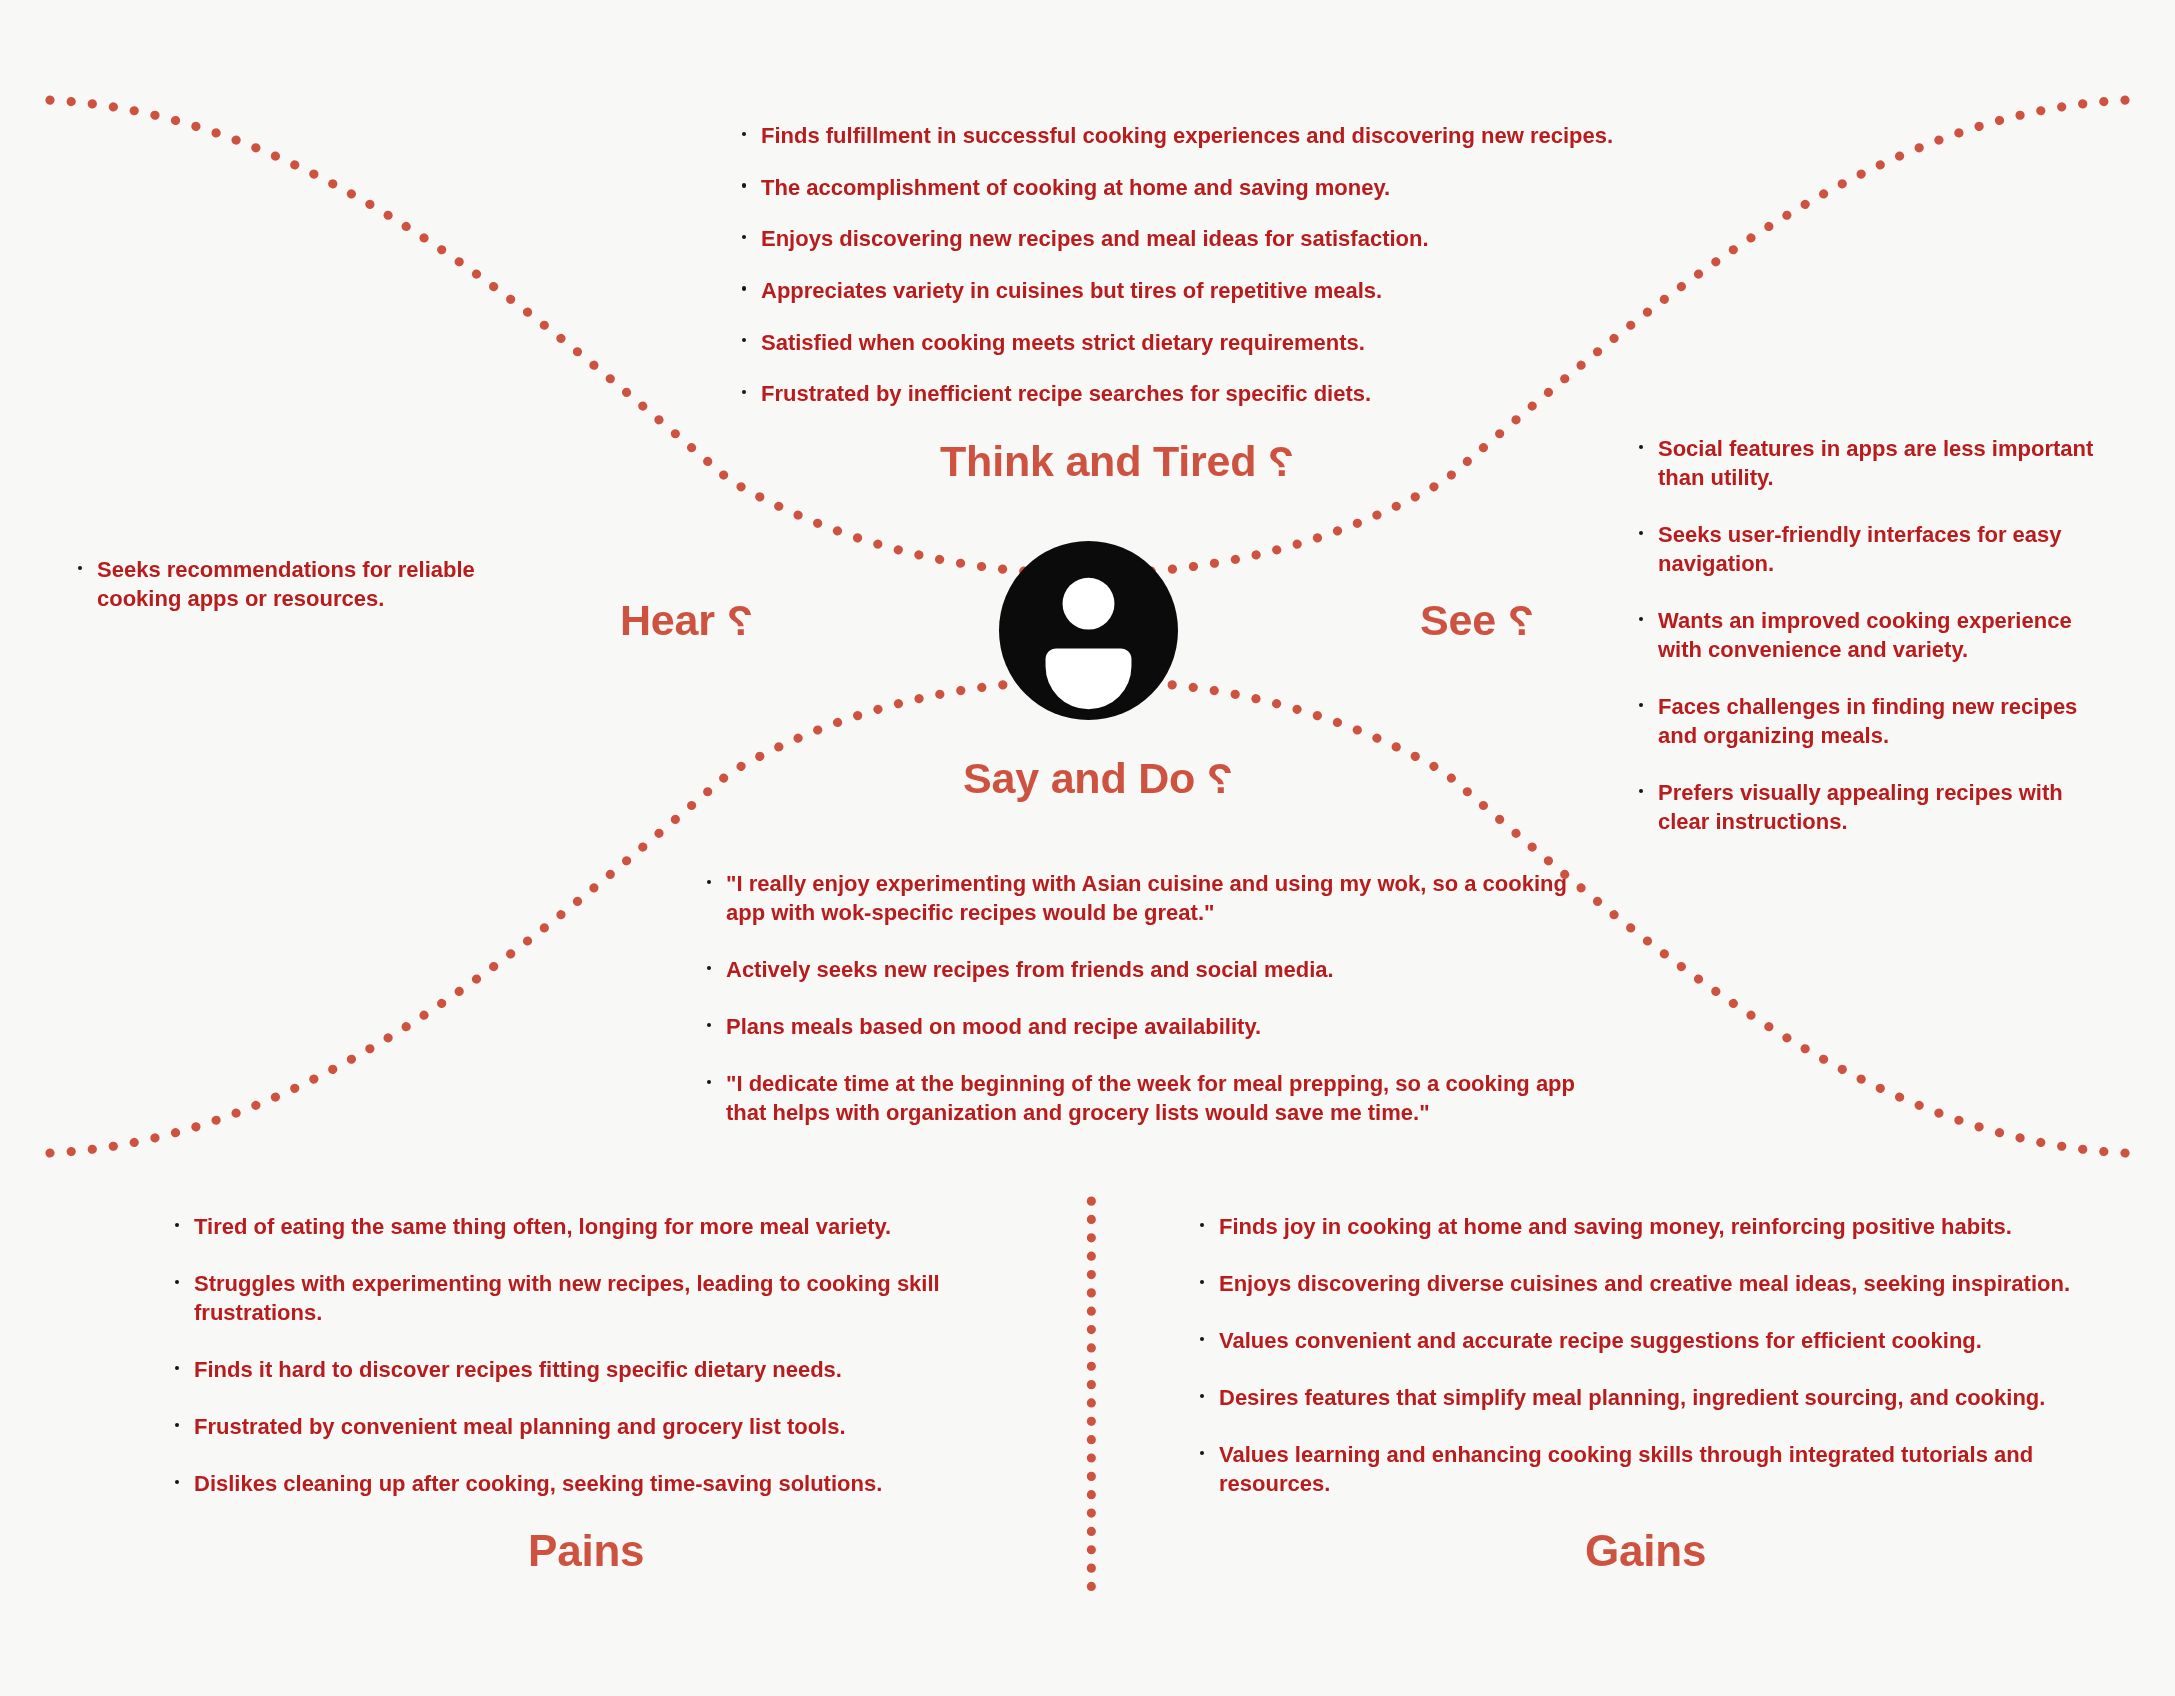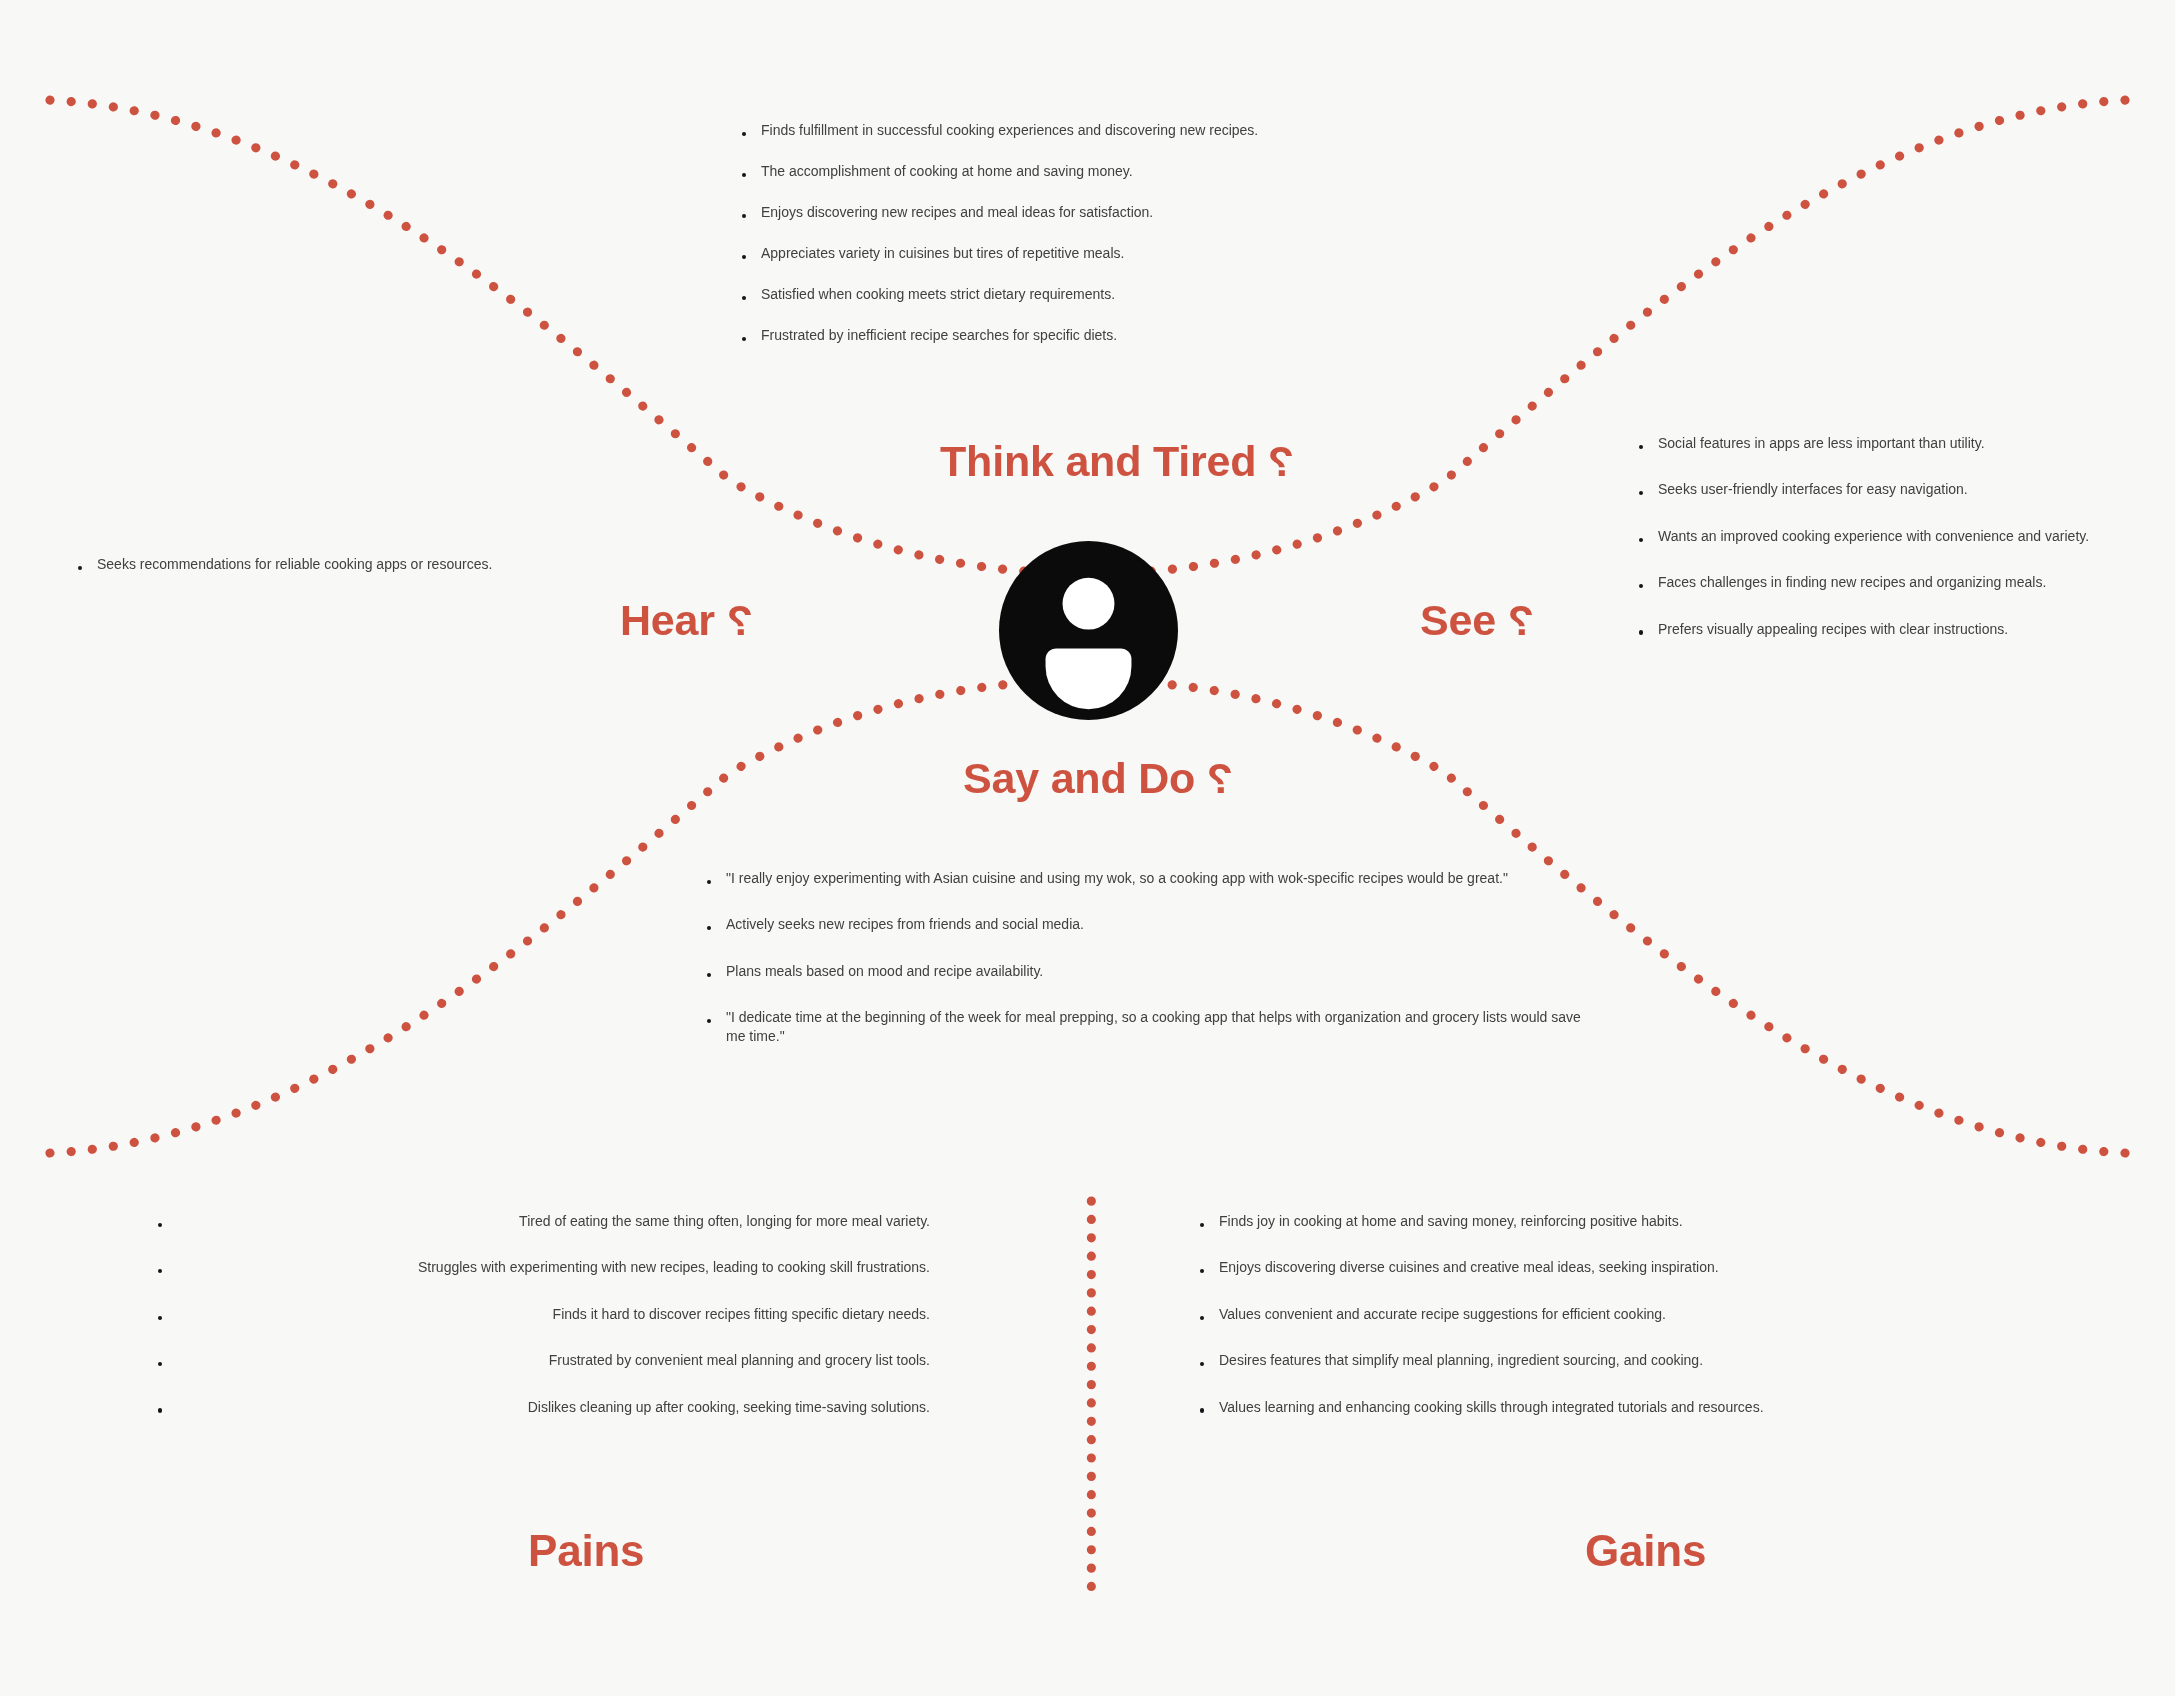--- a/index.html
+++ b/index.html
@@ -65,24 +65,24 @@
     position: absolute;
     left: 999px;
     top: 541px;
     width: 179px;
     height: 179px;
   }
 
   
   .bullets {
     position: absolute;
-    color: #404040;
-    font-size: 14px;
+    color: #b91c1c;
+    font-size: 22px;
     line-height: 1.32;
-    font-weight: 400;
+    font-weight: 700;
   }
   .bullets .item {
     position: relative;
     padding-left: 25px;
   }
   .bullets .item::before {
     content: "";
     position: absolute;
     left: 5.8px;
     top: 10.6px;
@@ -119,24 +119,23 @@
   
   #list-saydo {
     left: 701px;
     top: 869px;
     width: 884px;
   }
   #list-saydo .item { margin-bottom: 28px; }
 
   
   #list-pains {
-    left: 152px;
+    left: 169px;
     top: 1212px;
     width: 778px;
-    text-align: right;
   }
   #list-pains .item { margin-bottom: 28px; }
 
   
   #list-gains {
     left: 1194px;
     top: 1212px;
     width: 903px;
   }
   #list-gains .item { margin-bottom: 28px; }

